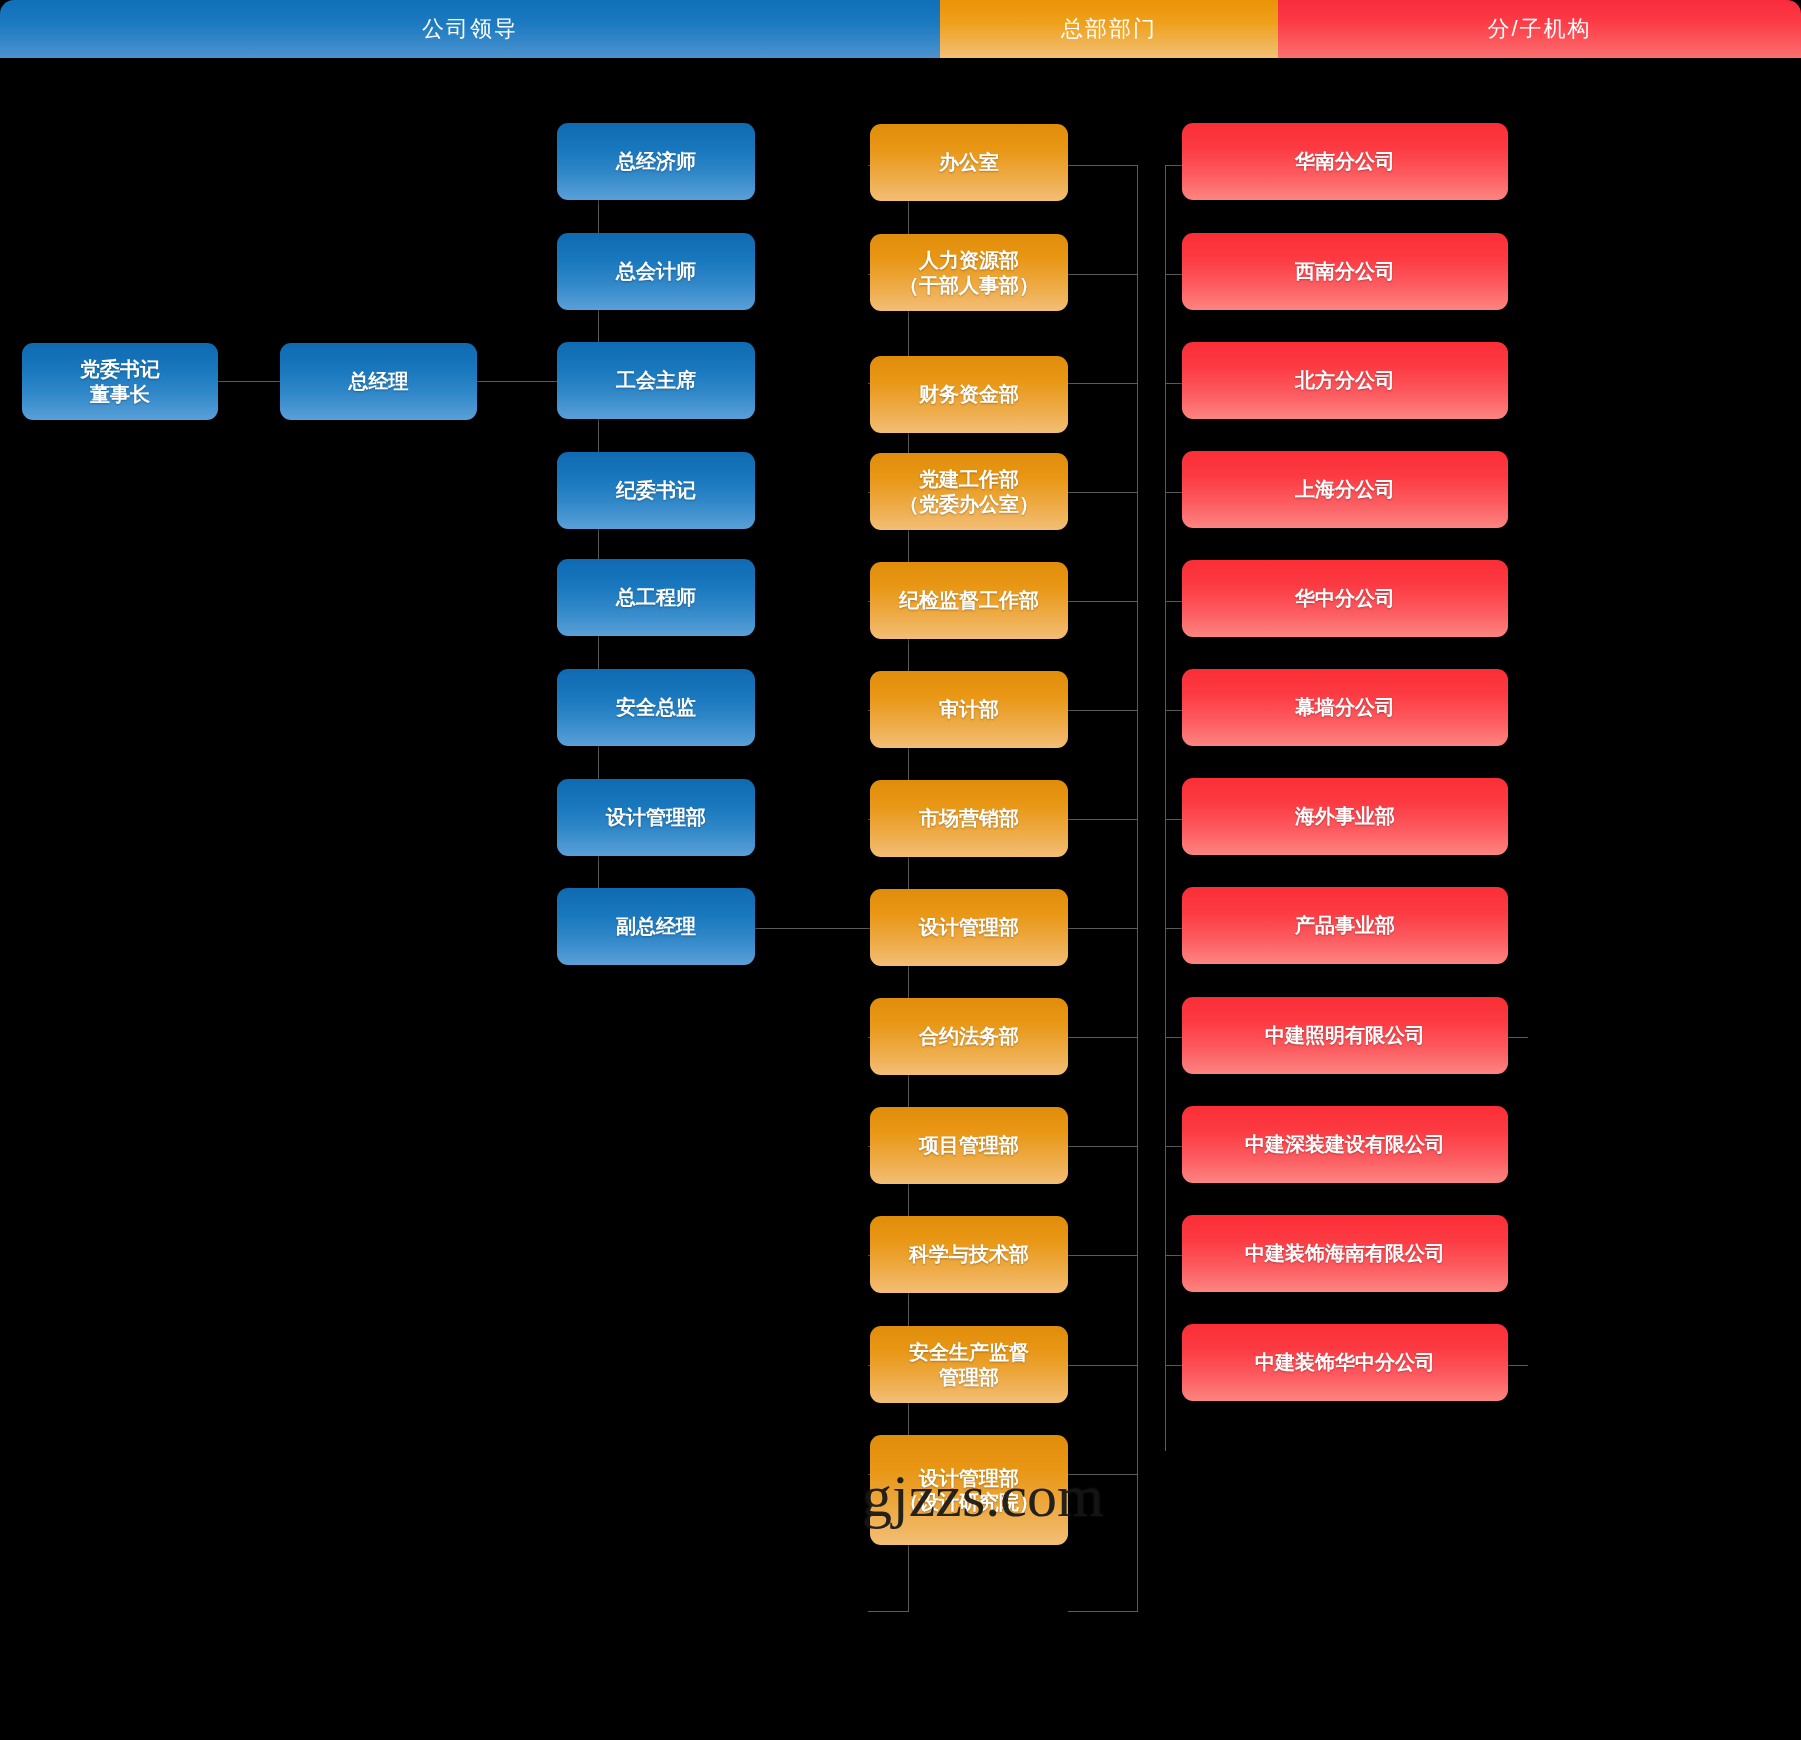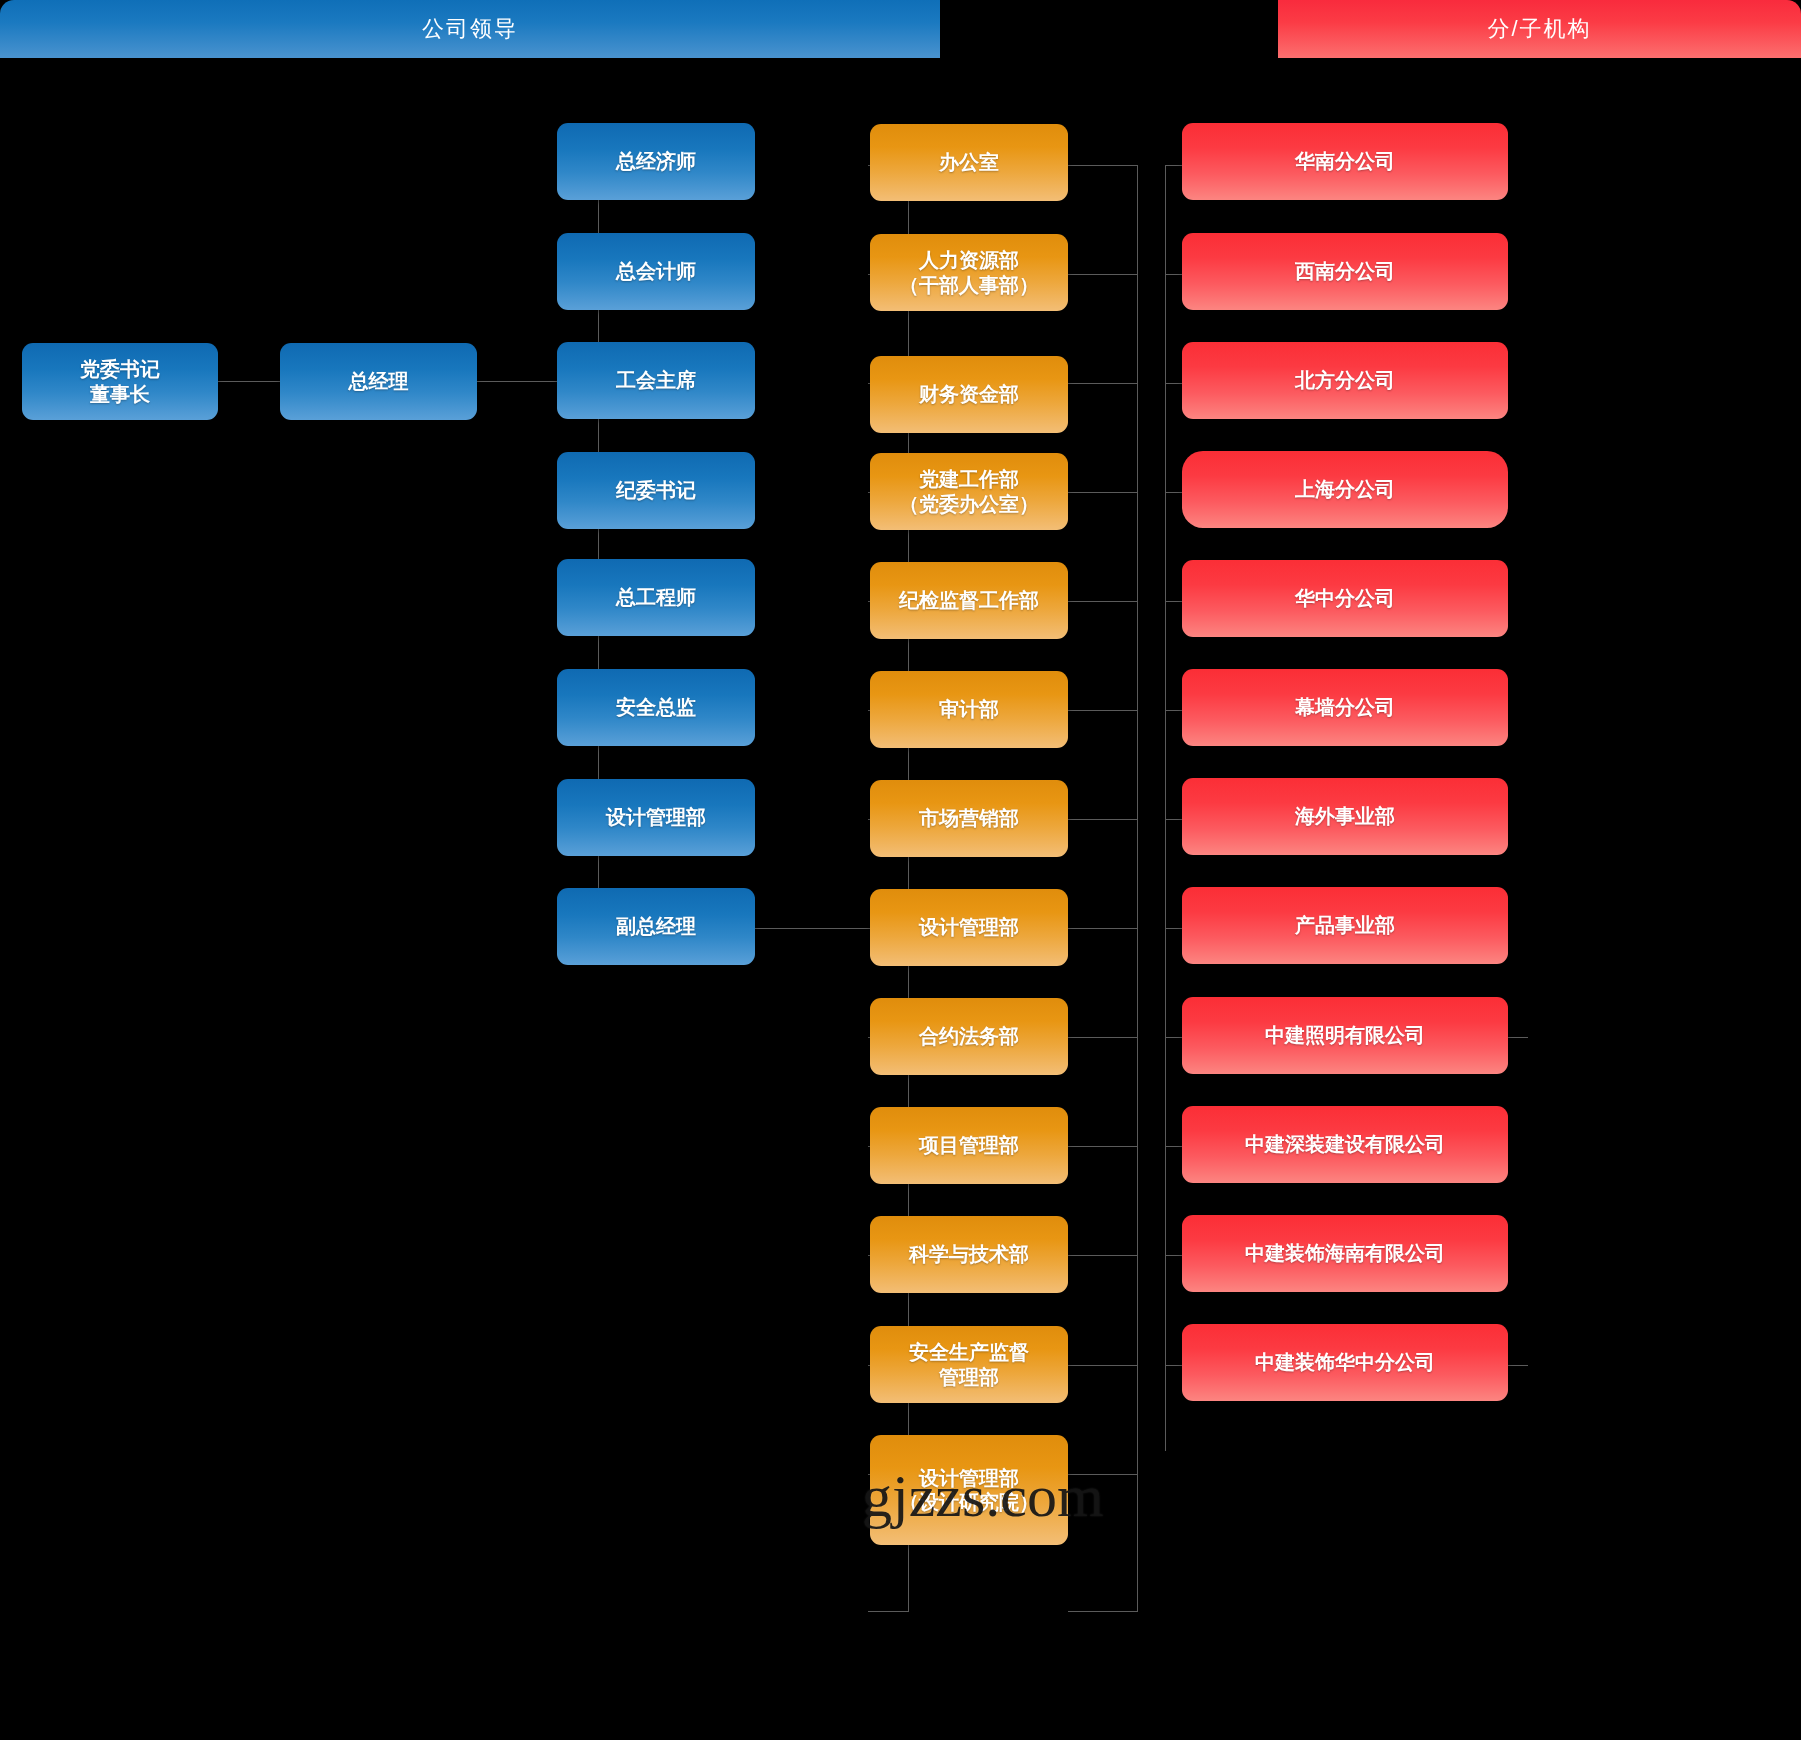--- a/index.html
+++ b/index.html
@@ -115,20 +115,23 @@
     pointer-events: none;
     text-shadow: 0 0 2px rgba(255,255,255,0.12);
   }
 </style>
 </head>
 <body>
 
 <div class="header-bar">
   <div class="hdr-seg hdr-blue">
       <span>公司领导</span>
+    </div>
+  <div class="hdr-seg hdr-orange">
+      <span>总部部门</span>
     </div>
   <div class="hdr-seg hdr-red">
       <span>分/子机构</span>
     </div>
 </div>
 
 <div class="line line-h" style="left:218px; top:381px; width:62px;"></div>
 
 <div class="line line-h" style="left:477px; top:381px; width:121px;"></div>
 
@@ -273,21 +276,21 @@
 
 <div class="node n-red col-red" style="top:123px;">
     <span class="lbl">华南分公司</span>
   </div>
 <div class="node n-red col-red" style="top:233px;">
     <span class="lbl">西南分公司</span>
   </div>
 <div class="node n-red col-red" style="top:342px;">
     <span class="lbl">北方分公司</span>
   </div>
-<div class="node n-red col-red" style="top:451px;border-radius:21px;">
+<div class="node n-red col-red" style="top:451px;">
     <span class="lbl">上海分公司</span>
   </div>
 <div class="node n-red col-red" style="top:560px;">
     <span class="lbl">华中分公司</span>
   </div>
 <div class="node n-red col-red" style="top:669px;">
     <span class="lbl">幕墙分公司</span>
   </div>
 <div class="node n-red col-red" style="top:778px;">
     <span class="lbl">海外事业部</span>

